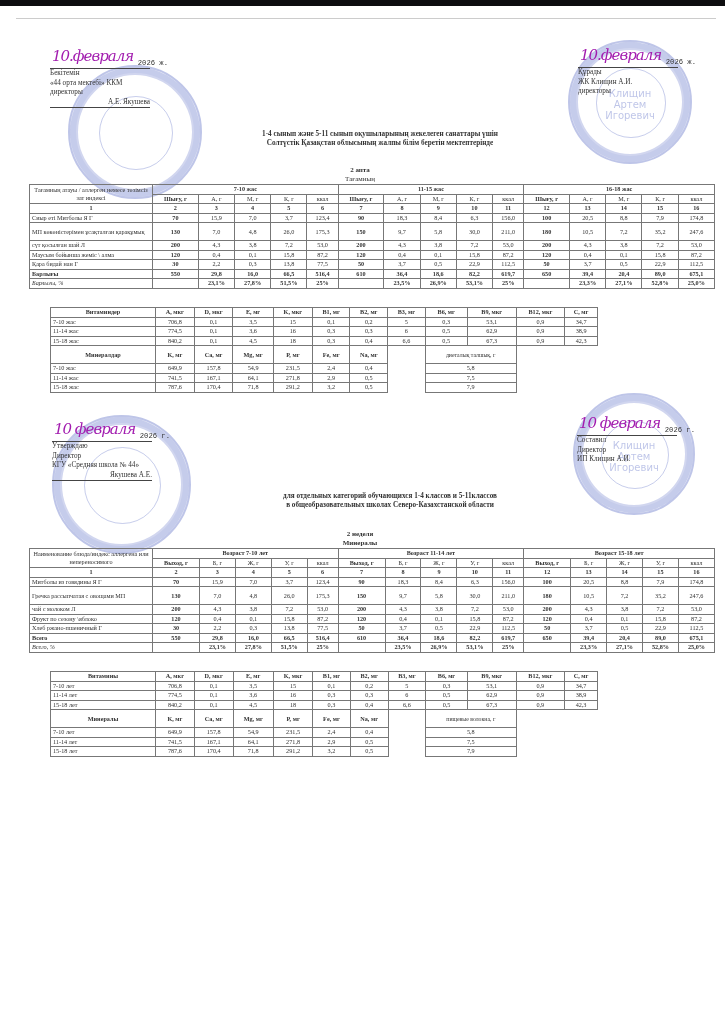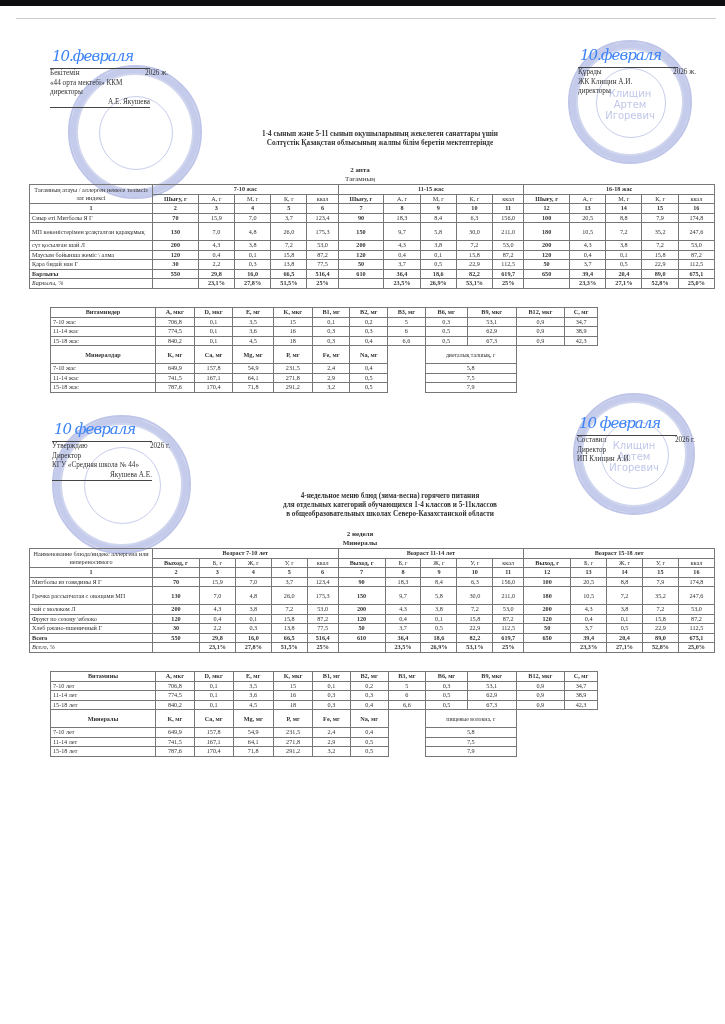--- a/index.html
+++ b/index.html
@@ -3,22 +3,22 @@
 <meta charset="utf-8">
 <style>
   html,body{margin:0;padding:0;}
   body{width:725px;height:1024px;background:#fff;position:relative;overflow:hidden;
        font-family:"Liberation Serif","DejaVu Serif",serif;color:#222;}
   .topbar{position:absolute;left:0;top:0;width:725px;height:6px;background:#0d0d0f;}
   .topline{position:absolute;left:16px;top:18px;width:700px;height:1px;background:#ccc;}
   .approval{position:absolute;font-size:7.2px;line-height:9.5px;color:#333;}
   .approval .date{border-bottom:1px solid #444;width:100px;height:10px;position:relative;}
   .approval .date .sig{position:absolute;left:2px;top:-6px;font-family:"DejaVu Serif",serif;font-style:italic;
-       font-size:15px;color:#3b82f6;letter-spacing:-1px;}
-  .approval .date .yr{position:absolute;right:-18px;top:11px;}
+       font-size:15px;color:#a21caf;letter-spacing:-1px;}
+  .approval .date .yr{position:absolute;right:-18px;top:1px;font-family:Liberation Mono, monospace;}
   .approval .line{border-bottom:1px solid #444;width:100px;height:9px;text-align:right;}
   .stamp{position:absolute;border-radius:50%;border:2px solid rgba(70,90,190,.35);
        box-shadow:inset 0 0 0 6px rgba(70,90,190,.08), inset 0 0 0 8px rgba(70,90,190,.25);}
   .stamp .inner{position:absolute;left:22%;top:22%;width:56%;height:56%;border-radius:50%;
        border:1px solid rgba(70,90,190,.3);}
   .stamp .txt{position:absolute;left:0;right:0;top:38%;text-align:center;font-family:"DejaVu Sans",sans-serif;
        color:rgba(70,90,190,.35);font-size:10px;line-height:11px;}
   .title{position:absolute;text-align:center;font-size:7.2px;line-height:9px;font-weight:bold;color:#333;}
   .sub{position:absolute;text-align:center;font-size:7px;font-weight:bold;color:#333;}
   table{border-collapse:collapse;position:absolute;font-size:6.2px;color:#333;}
@@ -383,21 +383,20 @@
   <div class="date">
       <span class="sig">10 февраля</span>
       <span class="yr">2026 г.</span>
     </div>
   <div>Составил</div>
   <div>Директор</div>
   <div>ИП Клищин А.И.</div>
 </div>
 
 <div class="title" style="left:210px;top:492px;width:360px;">
-  <div>4-недельное меню блюд (зима-весна) горячего питания</div>
     <div>для отдельных категорий обучающихся 1-4 классов и 5-11классов</div>
     <div>в общеобразовательных школах Северо-Казахстанской области</div>
 </div>
 <div class="sub" style="left:335px;top:530px;width:50px;">2 неделя</div>
 <div class="sub" style="left:330px;top:539px;width:60px;">Минералы</div>
 
 <table class="main" id="tbl-ru" style="left:29px;top:548px;width:686px;">
     <tbody>
       <tr>
         <td rowspan="2" style="width:118px">Наименование блюда/индекс аллергена или непереносимого</td>

